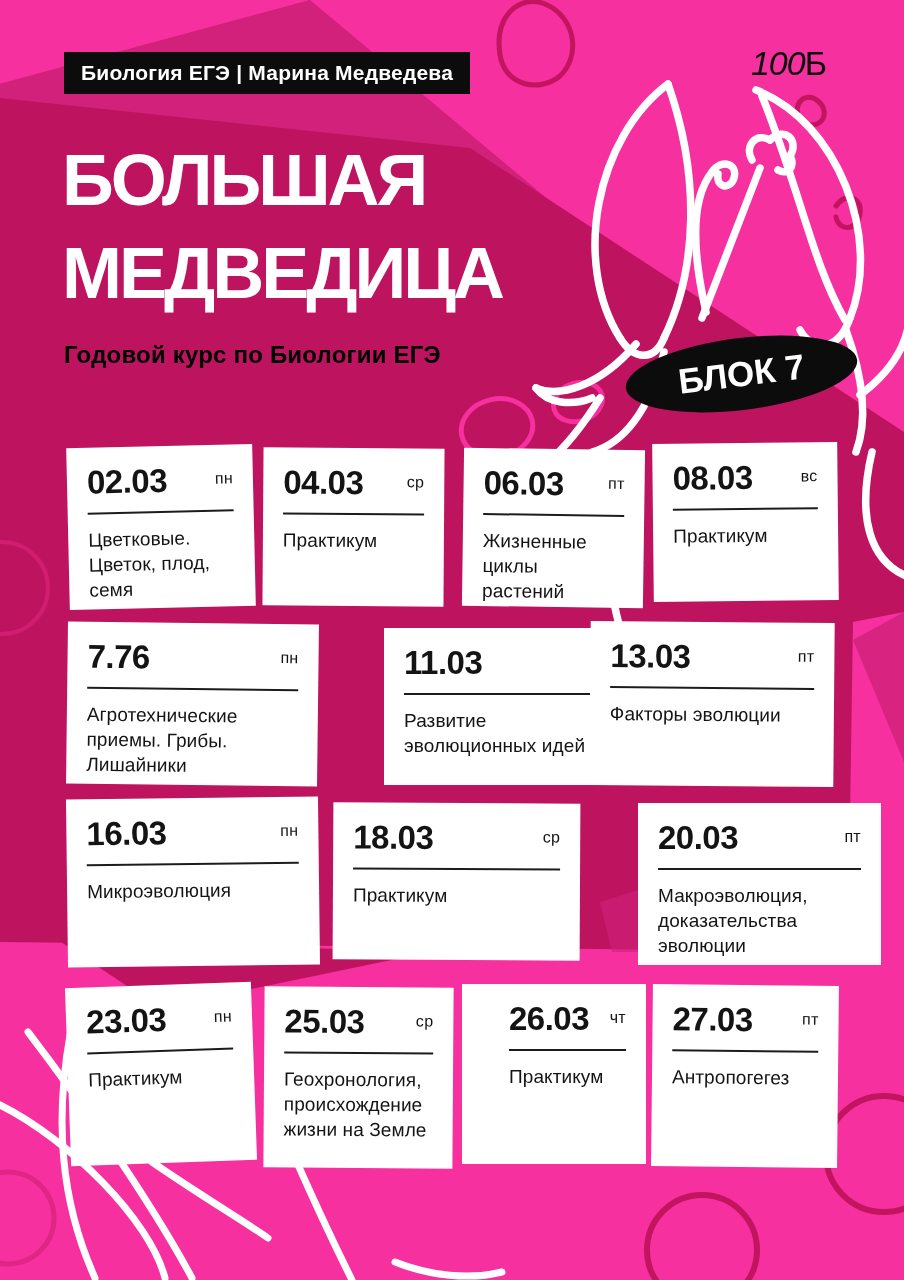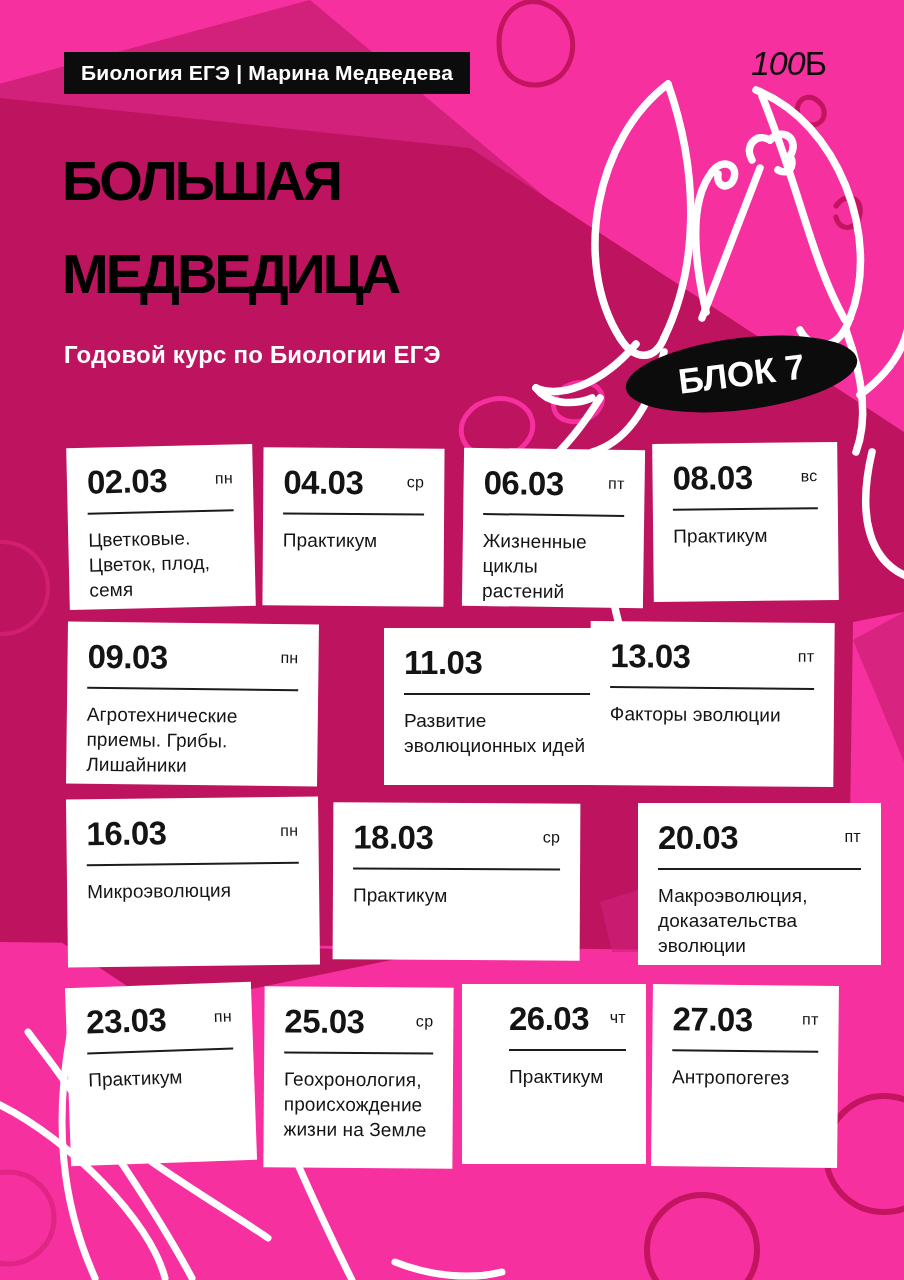--- a/index.html
+++ b/index.html
@@ -29,26 +29,26 @@
   .logo{
     position:absolute;top:44px;right:54px;z-index:3;
     color:var(--ink);font-size:34px;font-weight:normal;letter-spacing:-1px;
     white-space:nowrap;
   }
   .logo .num{font-style:italic;}
   .logo .let{font-style:normal;}
 
   .hero-title{
     position:absolute;left:62px;top:134px;z-index:3;
-    color:#000000;font-weight:bold;font-size:56px;line-height:93px;
+    color:#ffffff;font-weight:bold;font-size:72px;line-height:93px;
     letter-spacing:-3px;white-space:nowrap;
   }
   .hero-subtitle{
     position:absolute;left:64px;top:341px;z-index:3;
-    color:#ffffff;font-weight:bold;font-size:24px;letter-spacing:.2px;white-space:nowrap;
+    color:#000000;font-weight:bold;font-size:24px;letter-spacing:.2px;white-space:nowrap;
   }
   .block-badge{
     position:absolute;left:625px;top:338px;width:233px;height:72px;z-index:4;
     background:var(--ink);border-radius:50%;
     transform:rotate(-7deg);
     display:flex;align-items:center;justify-content:center;
     color:#fff;font-weight:bold;font-size:35px;letter-spacing:0px;white-space:nowrap;
   }
 
   .card{
@@ -171,21 +171,21 @@
     <div class="card" style="left: 653px; top: 443px; width: 185px; height: 158px; transform: rotate(-0.6deg);">
       <div class="card-head">
         <span class="card-date">08.03</span>
         <span class="card-weekday">вс</span>
       </div>
       <hr class="card-divider">
       <div class="card-topic">Практикум</div>
     </div>
     <div class="card" style="left: 67px; top: 623px; width: 251px; height: 162px; transform: rotate(0.7deg);">
       <div class="card-head">
-        <span class="card-date">09.03</span>
+        <span class="card-date">7.76</span>
         <span class="card-weekday">пн</span>
       </div>
       <hr class="card-divider">
       <div class="card-topic">Агротехнические приемы. Грибы. Лишайники</div>
     </div>
     <div class="card" style="left: 337px; top: 628px; width: 244px; height: 157px; transform: rotate(0deg); margin-left: 47px;">
       <div class="card-head">
         <span class="card-date">11.03</span>
         <span class="card-weekday">ср</span>
       </div>

